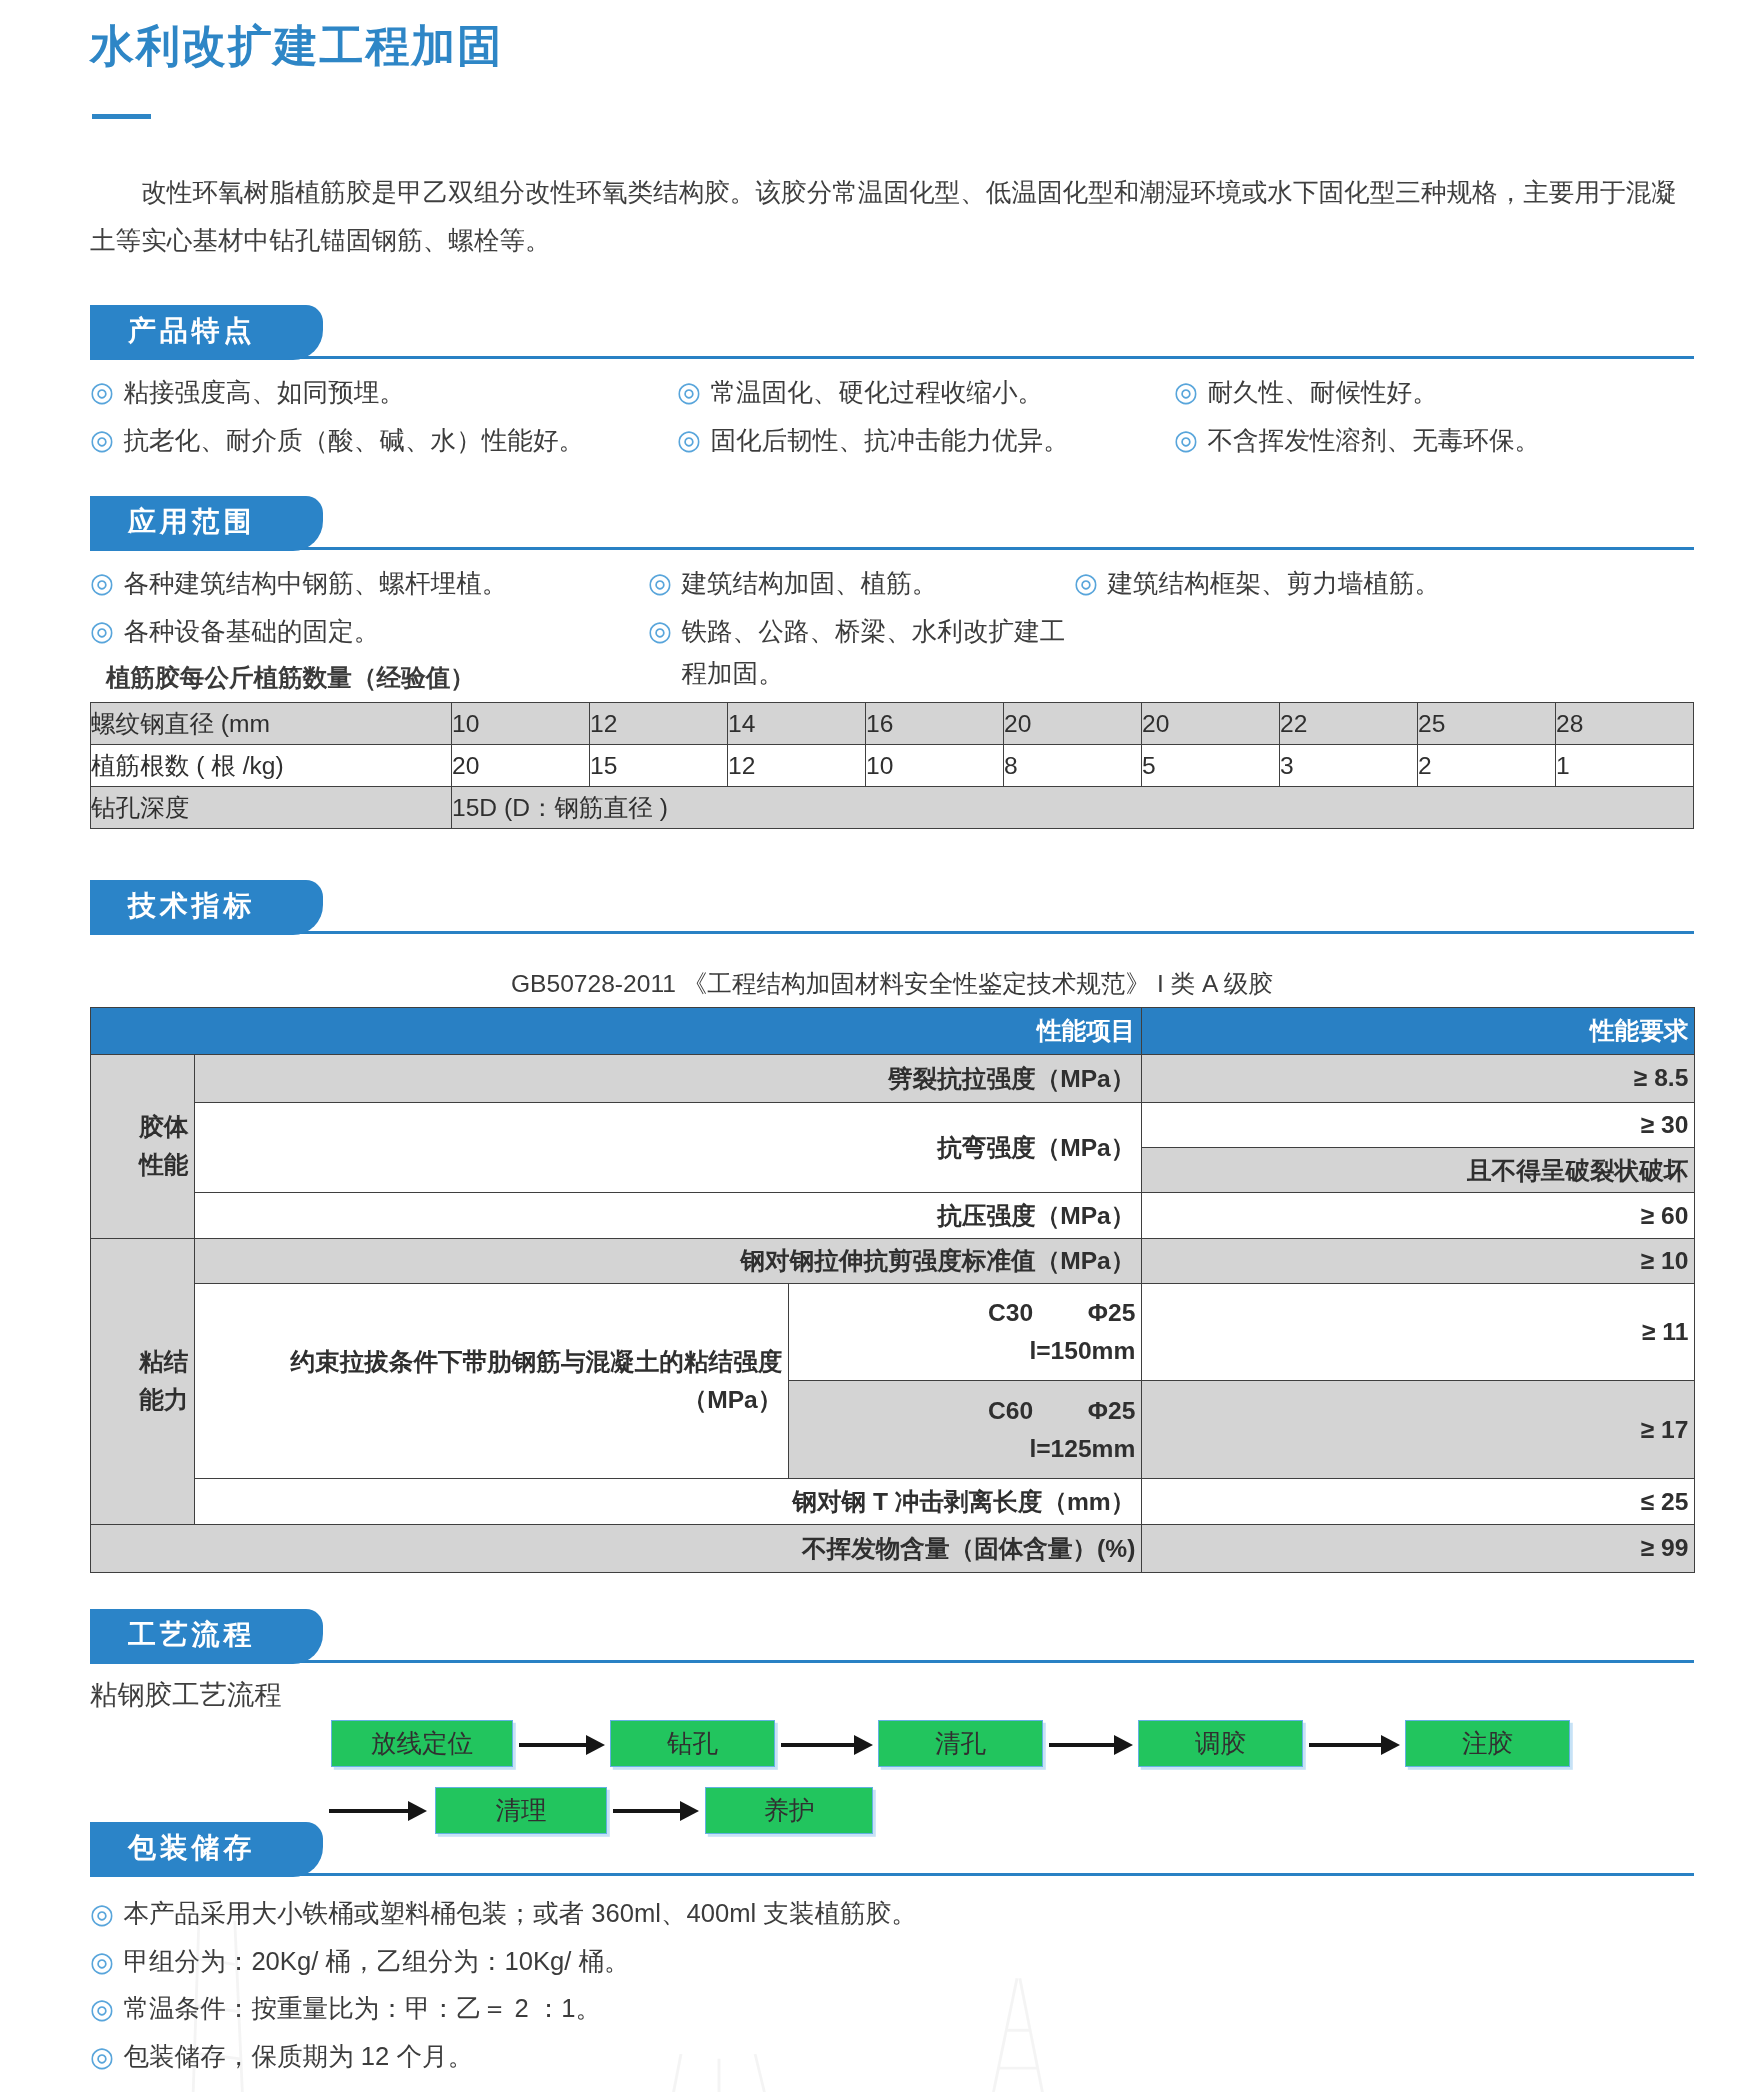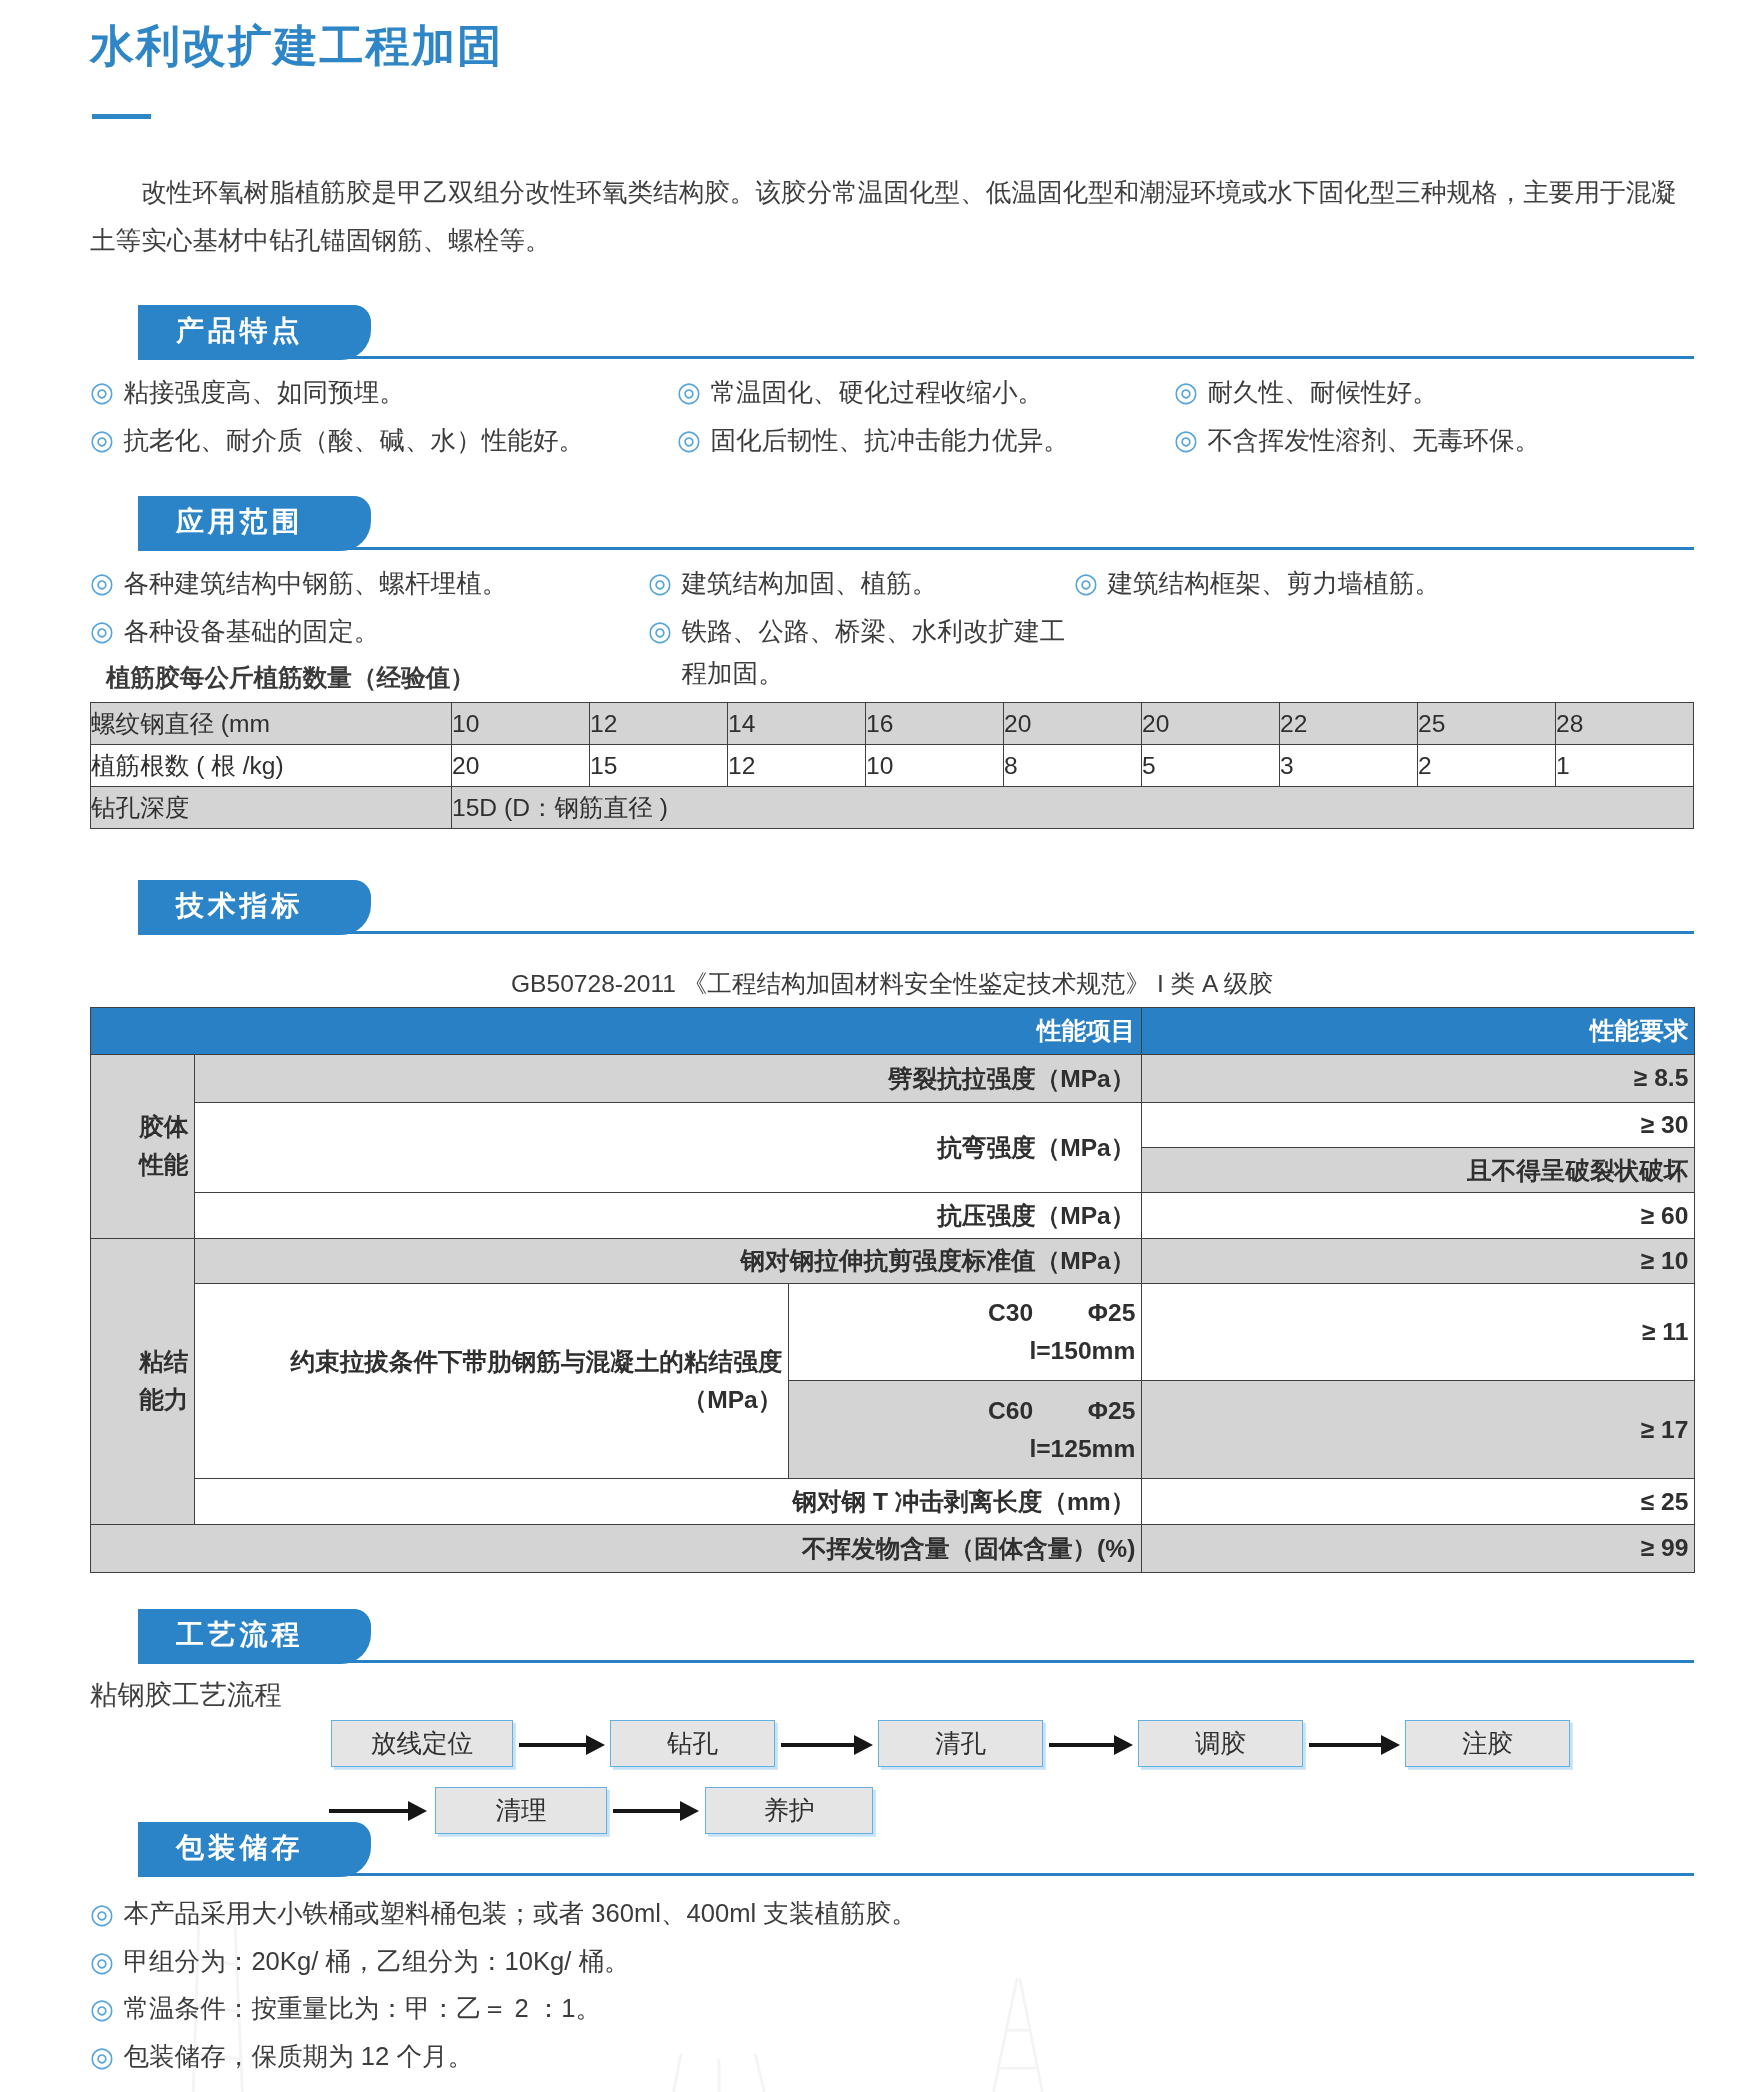--- a/index.html
+++ b/index.html
@@ -20,21 +20,20 @@
     position:absolute;left:92px;top:114px;width:59px;height:4.7px;background:#2E86C6;
   }
   .intro{
     position:absolute;left:90px;top:142px;width:1609px;
     font-size:25.6px;line-height:1.9;color:#3f3f3f;text-indent:2em;
   }
   
   .sec{
     position:absolute;left:90px;right:65px;height:47px;
     border-bottom:3.8px solid #2981C4;
-    margin-left:48px;
   }
   .sec .badge{
     position:absolute;left:0;bottom:-3.8px;
     background:#2B84C8;color:#ffffff;
     font-size:28px;font-weight:bold;letter-spacing:3.8px;
     padding:7.6px 68px 9.5px 38px;
     border-radius:0 17px 30px 0;
   }
   
   .bullets{
@@ -76,21 +75,21 @@
   .tech .hd{background:#2980C4;color:#ffffff;height:42px;}
   .tech td.gray{background:#d4d4d4;}
   .tech td.white{background:#ffffff;}
   .tech td.pre{white-space:pre-wrap;line-height:1.55;}
   
   .flow-subtitle{
     position:absolute;left:90px;top:1677px;
     font-size:27.4px;color:#3f3f3f;
   }
   .fbox{
-    position:absolute;height:45px;background:#e5e5e5;
+    position:absolute;height:45px;background:#22c55e;
     border:1.9px solid #63B1E2;
     box-shadow:2.8px 2.8px 0 rgba(130,190,235,.45);
     font-size:25.6px;color:#303030;
     display:flex;align-items:center;justify-content:center;
   }
   .arrow{position:absolute;height:3.8px;background:#161616;}
   .arrow::after{
     content:"";position:absolute;right:-18px;top:50%;transform:translateY(-50%);
     border-left:19px solid #161616;
     border-top:10.4px solid transparent;border-bottom:10.4px solid transparent;

